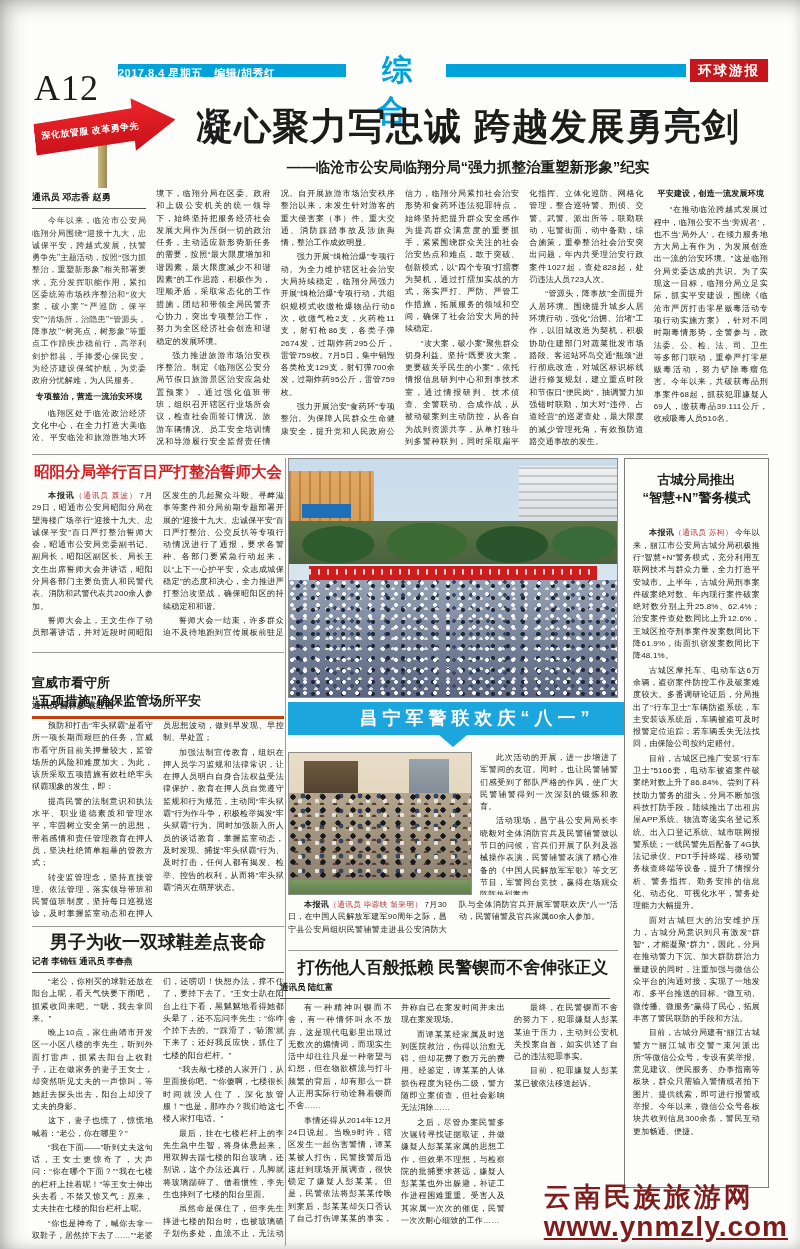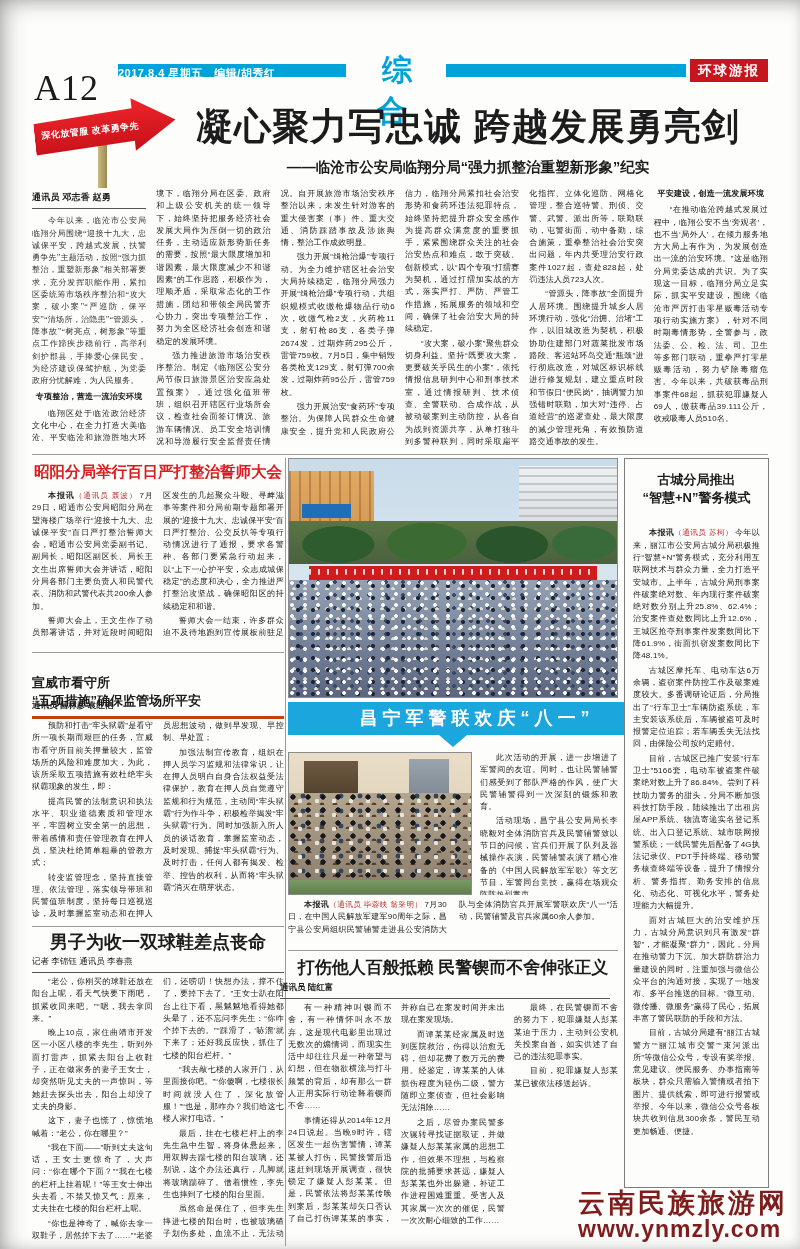--- a/index.html
+++ b/index.html
@@ -35,21 +35,21 @@
   
   .hline{position:absolute;height:1px;background:#9a9a9a;}
   .vline{position:absolute;width:1px;background:#9a9a9a;}
   
   .zy-headline{position:absolute;left:32px;top:462px;width:252px;text-align:center;font-size:15.5px;font-weight:900;color:#d81e20;white-space:nowrap;}
   .zy-body{position:absolute;left:32px;top:490px;width:252px;height:158px;column-count:2;column-gap:10px;column-fill:auto;overflow:hidden;}
   .xw-headline{position:absolute;left:32px;top:658px;width:252px;text-align:left;font-size:13px;font-weight:800;line-height:1.35;margin-top:16px;}
   .xw-byline{position:absolute;left:32px;top:700px;width:252px;font-size:8.5px;font-weight:700;border-bottom:3px solid #c2410c;padding-bottom:4px;}
   .xw-body{position:absolute;left:32px;top:720px;width:252px;height:202px;column-count:2;column-gap:10px;column-fill:auto;overflow:hidden;}
   .shoe-headline{position:absolute;left:32px;top:930px;width:252px;text-align:center;font-size:18px;font-weight:800;white-space:nowrap;}
-  .shoe-byline{position:absolute;left:32px;top:956px;width:252px;font-size:8.5px;font-weight:400;border-bottom:1px solid #555;padding-bottom:4px;}
+  .shoe-byline{position:absolute;left:32px;top:956px;width:252px;font-size:8.5px;font-weight:700;border-bottom:1px solid #555;padding-bottom:4px;}
   .shoe-body{position:absolute;left:32px;top:976px;width:252px;height:268px;column-count:2;column-gap:10px;column-fill:auto;overflow:hidden;}
   
   .photo{border:1px solid #8c8c8c;box-sizing:border-box;overflow:hidden;}
   .photo-big{position:absolute;left:288px;top:458px;width:330px;height:240px;background:linear-gradient(#c9dcea,#e6eef4);}
   .pb-bld-left{position:absolute;left:0;top:5%;width:26%;height:32%;background:linear-gradient(#e0a863,#cf9750);
       background-image:repeating-linear-gradient(90deg,rgba(110,60,15,.3) 0 2px,transparent 2px 10px),linear-gradient(#e0a863,#cf9750);}
   .pb-bld-right{position:absolute;right:0;top:3%;width:30%;height:28%;background:repeating-linear-gradient(0deg,rgba(120,130,140,.35) 0 2px,transparent 2px 8px),linear-gradient(#eef0f1,#d8dcdf);}
   .pb-sign{position:absolute;left:4%;top:19%;width:15%;height:6%;background:#1f6fb8;}
   .pb-trees{position:absolute;left:0;right:0;top:26%;height:18%;
       background:radial-gradient(ellipse 18% 70% at 15% 55%,#2f5c2e 60%,transparent 62%),
@@ -85,21 +85,21 @@
   .fight-headline{position:absolute;left:288px;top:956px;width:330px;text-align:center;font-size:17px;font-weight:800;white-space:nowrap;}
   .fight-byline{position:absolute;left:280px;top:982px;width:330px;font-size:8.5px;font-weight:700;border-bottom:1px solid #555;padding-bottom:4px;}
   .fight-body{position:absolute;left:288px;top:1002px;width:330px;height:244px;column-count:3;column-gap:9px;column-fill:auto;overflow:hidden;}
   
   .sidebar{position:absolute;left:624px;top:458px;width:145px;height:730px;border:1px solid #7d7d7d;box-sizing:border-box;padding:10px 8px;background:#fdfdfc;}
   .sb-headline{text-align:center;font-size:13px;font-weight:900;line-height:1.4;margin:2px 0 20px;}
   .sb-body{height:640px;overflow:hidden;}
   
   .watermark{position:absolute;right:12px;bottom:8px;text-align:left;color:#7f1d1d;font-weight:800;line-height:1.05;}
   .wm1{font-size:27px;letter-spacing:3px;}
-  .wm2{font-size:23px;letter-spacing:1px;}
+  .wm2{font-size:28px;letter-spacing:1px;text-decoration:underline;}
 </style>
 </head>
 <body>
 
 <div class="page">
 
   <div class="pageno">A12</div>
   <div class="hbar bar1">
     <span class="datetext">2017.8.4 星期五　编辑/胡秀红</span>
   </div>

